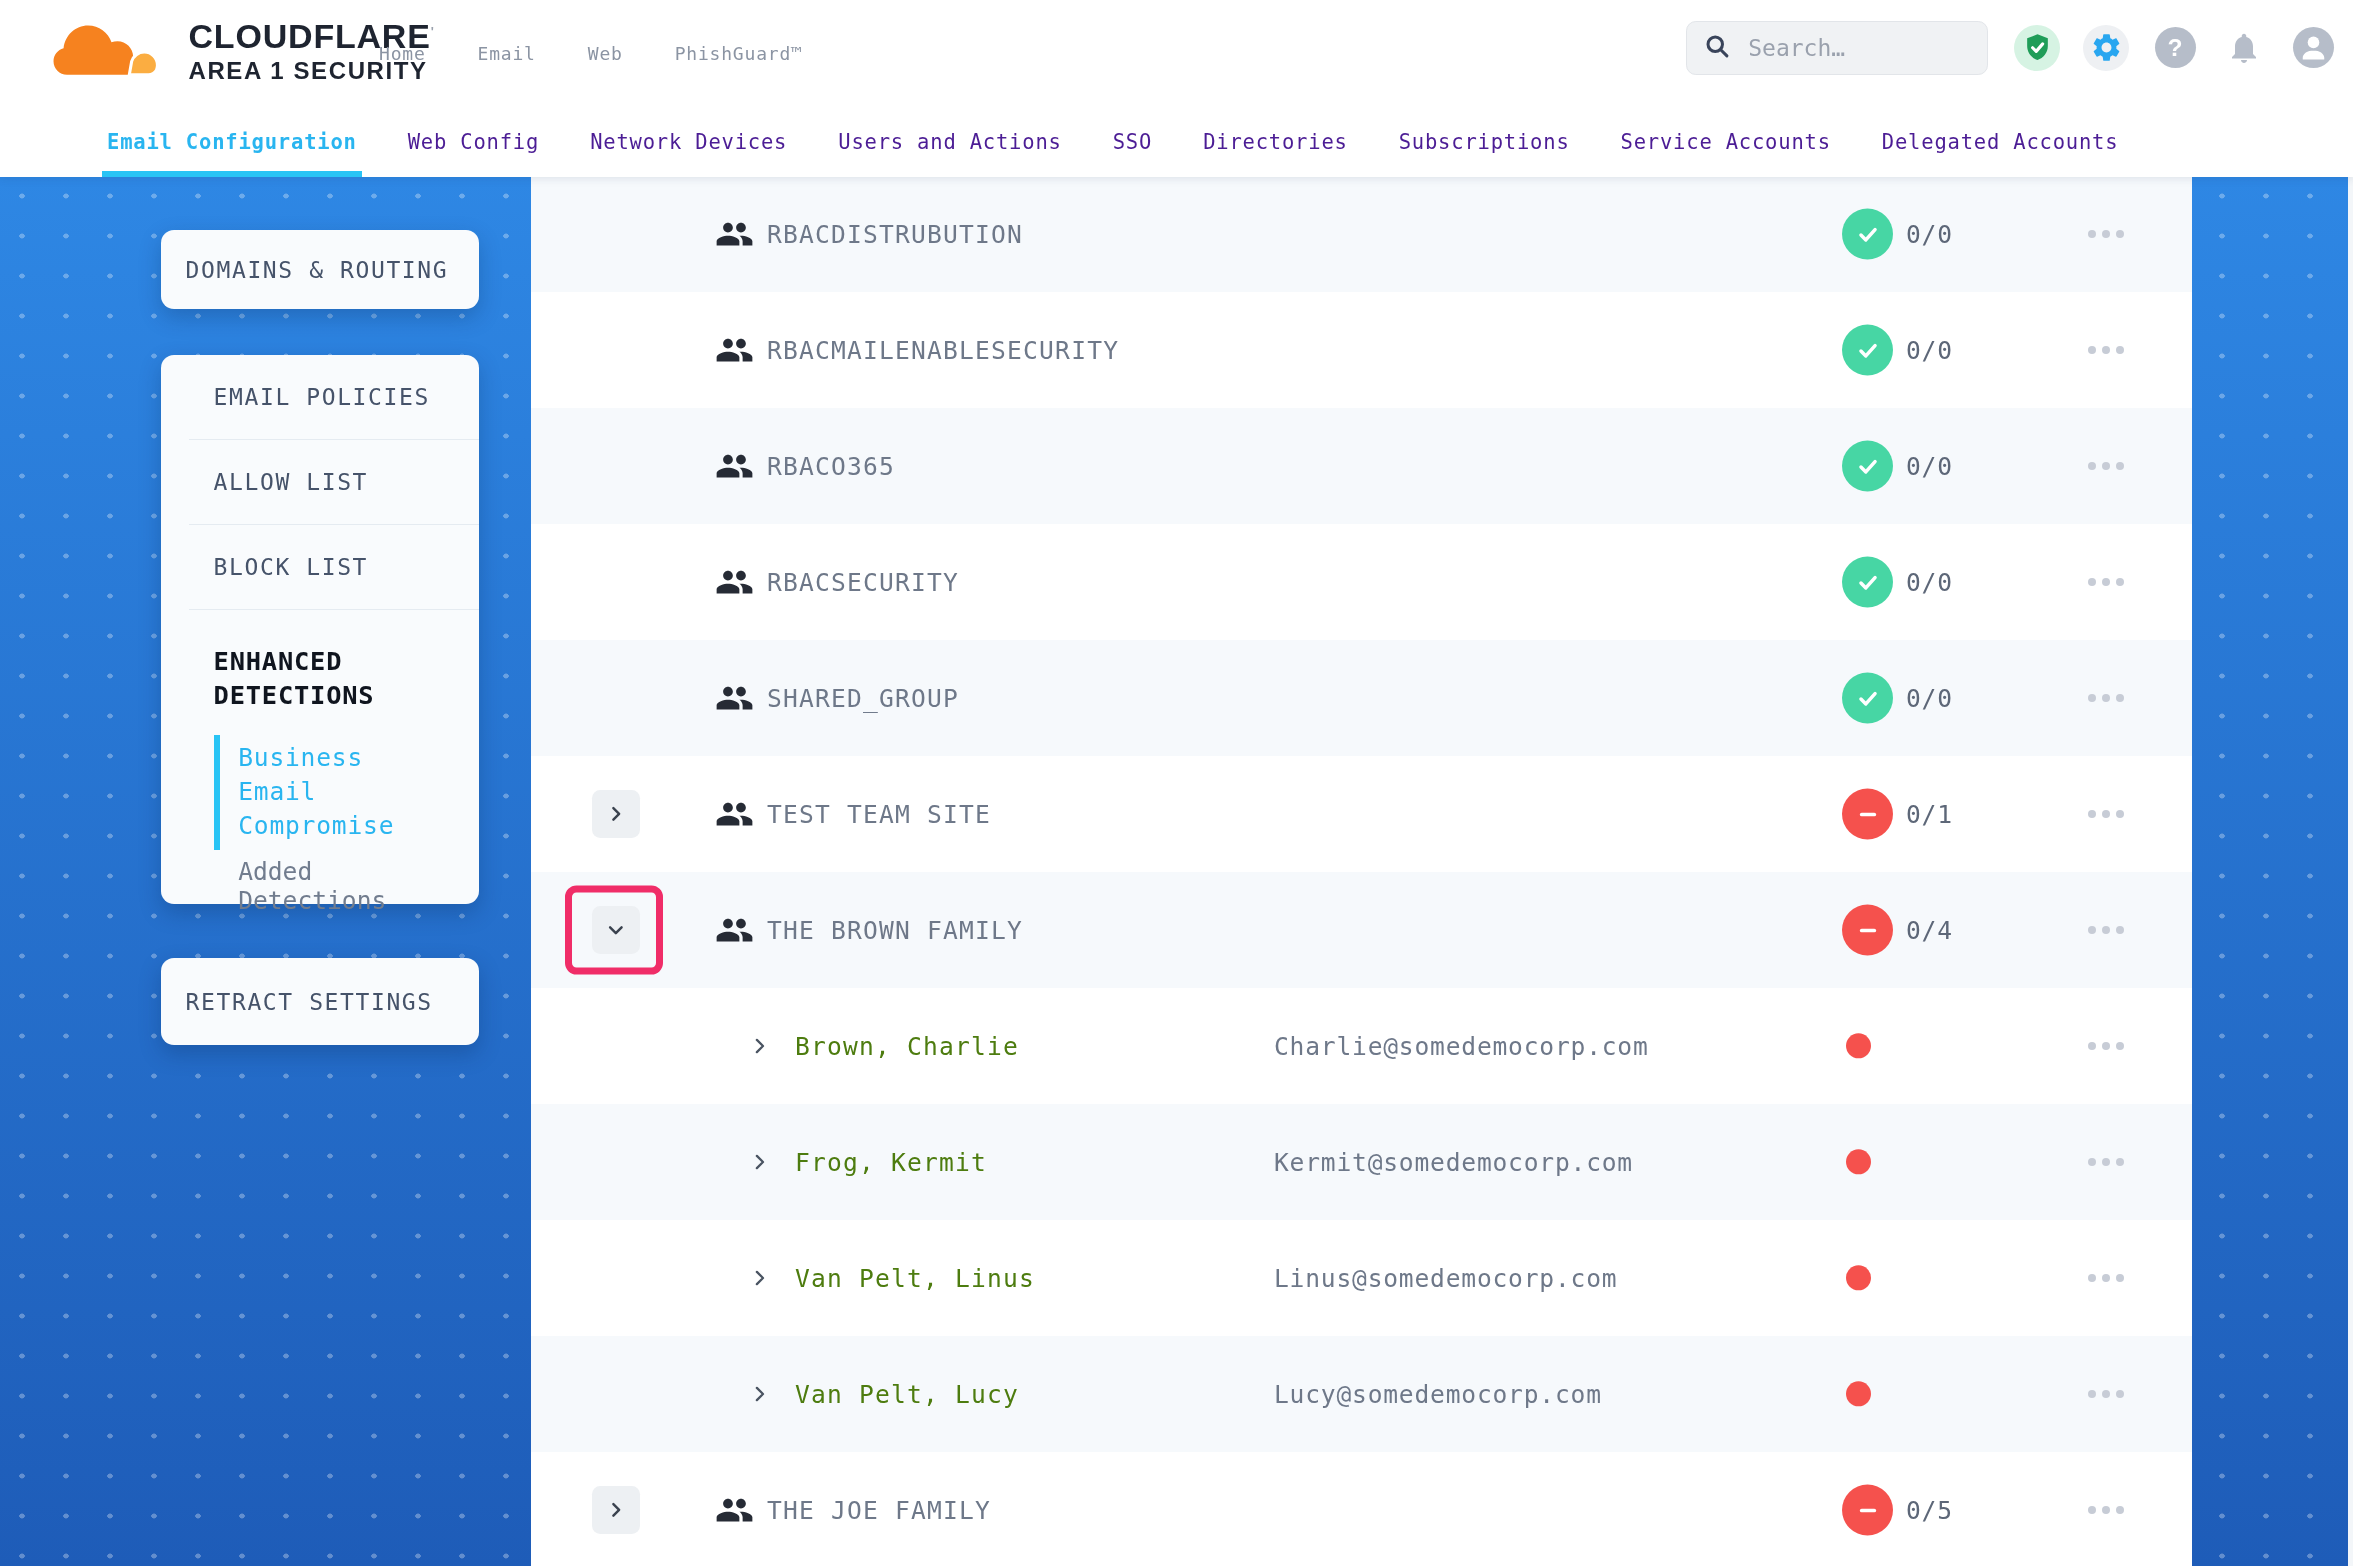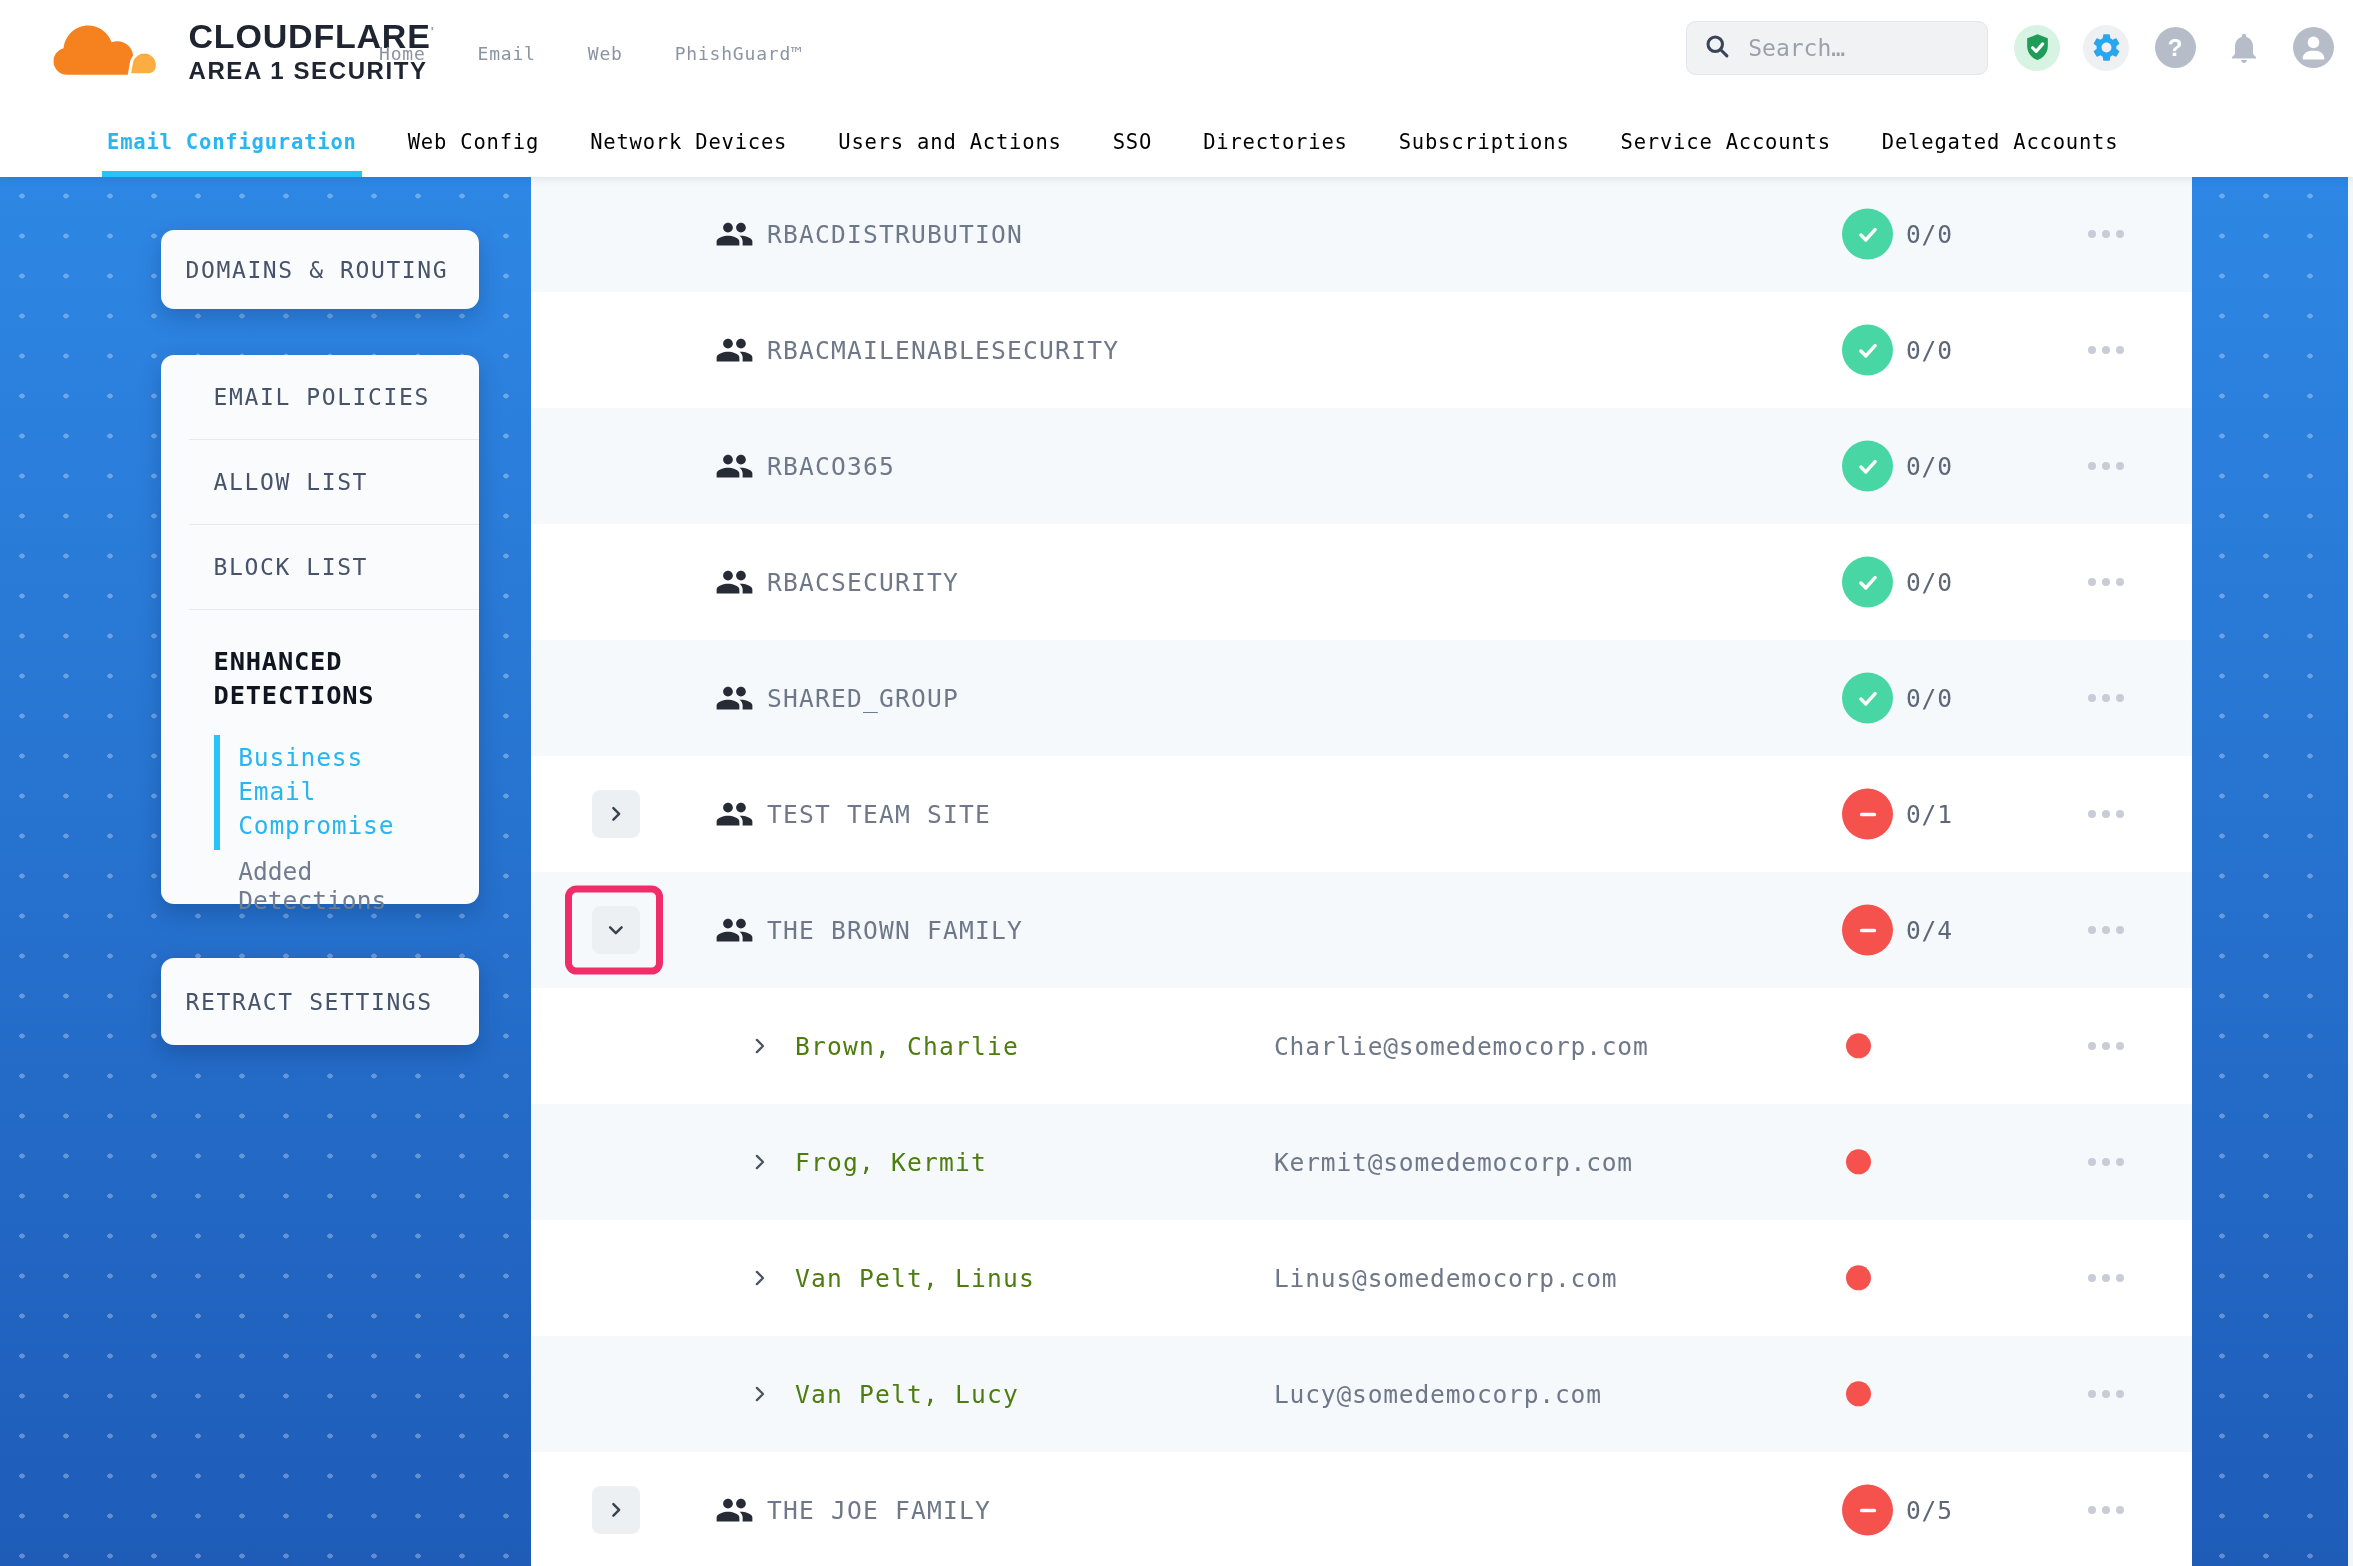--- a/index.html
+++ b/index.html
@@ -27,21 +27,21 @@
   .icircle.shield{background:#d6f3e3;}
   .icircle.gear{background:#eef0f3;}
   .icircle.plain{background:transparent;}
   .gray-ball{width:41px;height:41px;border-radius:50%;background:#b6bdc9;display:flex;align-items:center;justify-content:center;}
   .q{color:#ffffff;font-size:24.6px;font-weight:bold;font-family:"Liberation Sans",sans-serif;}
 
   
   .nav2{position:absolute;top:107px;left:0;right:0;height:70px;background:#ffffff;z-index:20;
         box-shadow:0 3.3px 8.2px rgba(25,50,90,0.10);display:flex;align-items:flex-start;
         padding-left:107px;gap:51px;box-sizing:border-box;}
-  .tab{font-size:20.5px;color:#000000;letter-spacing:0.8px;position:relative;height:70px;
+  .tab{font-size:20.5px;color:#4c1d95;letter-spacing:0.8px;position:relative;height:70px;
        display:flex;align-items:center;cursor:pointer;white-space:nowrap;}
   .tab.active{color:#29b5f0;font-weight:bold;}
   .tab.active::after{content:"";position:absolute;left:-4.9px;right:-4.9px;bottom:0;height:5.7px;background:#29c4f5;}
 
   
   .content{position:absolute;top:176px;left:0;right:0;bottom:0;
            background-image:radial-gradient(rgba(255,255,255,0.30) 2.5px, transparent 3px),
                             linear-gradient(#2e87e4,#1e5cb8);
            background-size:44px 40px,100% 100%;}
   .right-sliver{position:absolute;right:0;top:0;width:5.7px;height:100%;background:#f3f6f9;}

